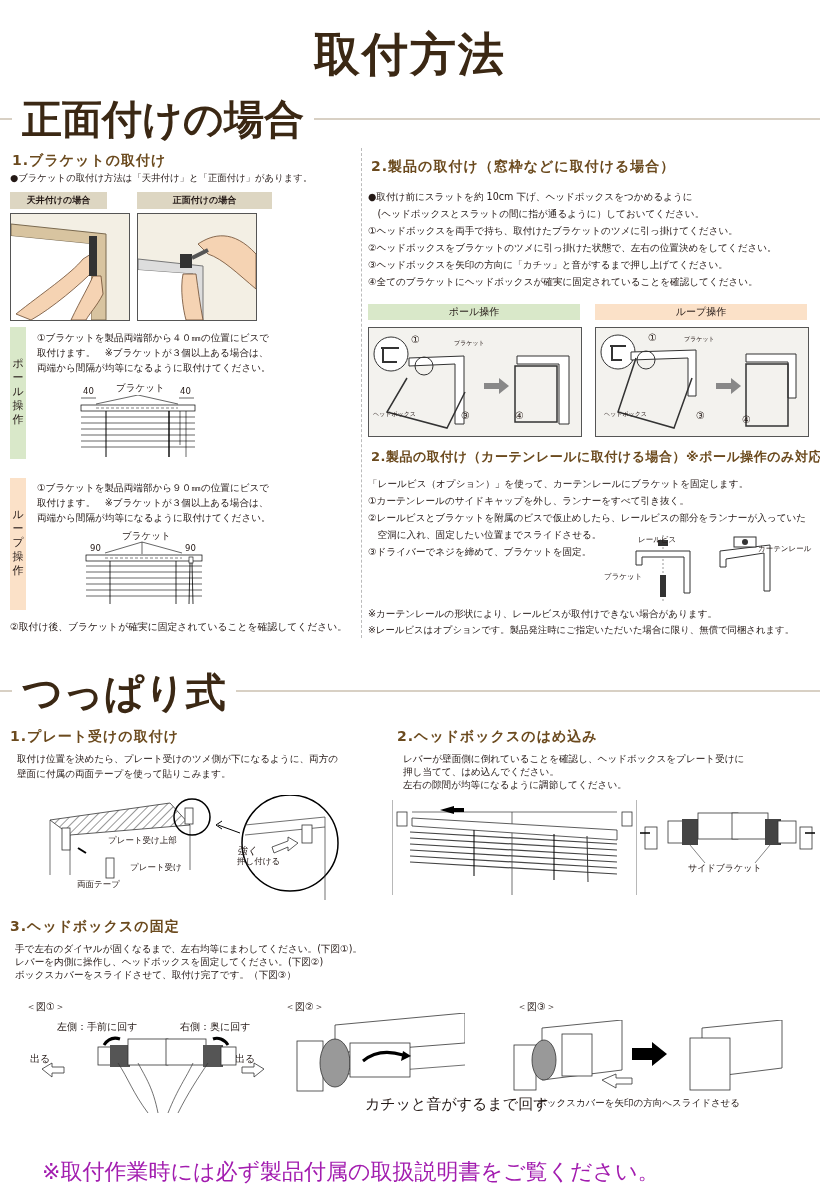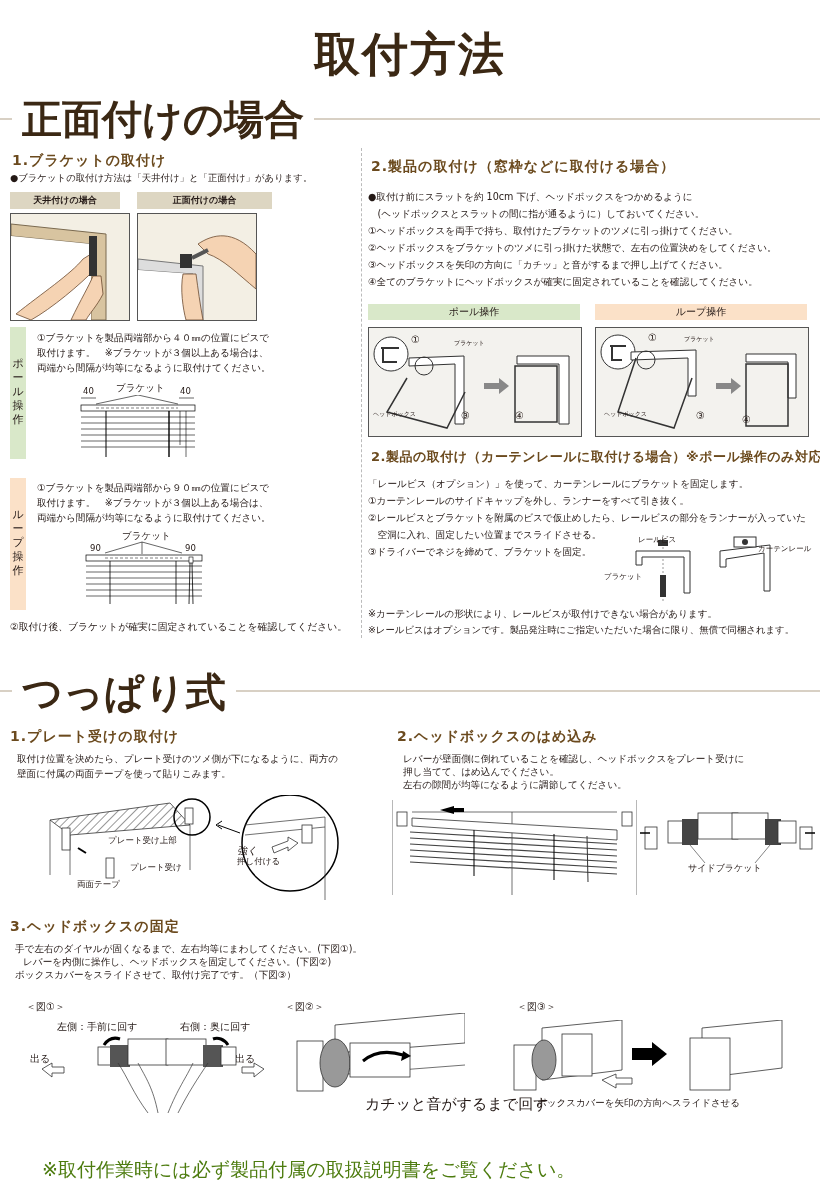--- a/index.html
+++ b/index.html
@@ -15,35 +15,35 @@
   .imgbox{border:1px solid #555;background:#f3efe4;overflow:hidden;}
   .vtab{width:16px;font-size:11px;text-align:center;line-height:14px;padding-top:30px;box-sizing:border-box;}
   .vtab.green{background:#d9e8c9;}
   .vtab.orange{background:#fbe1c8;}
   .pill{font-size:10px;text-align:center;line-height:16px;}
   .pill.green{background:#d9e8c9;}
   .pill.orange{background:#fbe1c8;}
   .diagram{border:1px solid #555;background:#f3f2ee;}
   .dash-v{border-left:1px dashed #bbb;}
   .lbl{font-size:8.5px;white-space:nowrap;}
-  .footer{font-size:19px;color:#4d7c0f;white-space:nowrap;}
+  .footer{font-size:22px;color:#a21caf;white-space:nowrap;}
   svg{position:absolute;}
 </style>
 </head>
 <body>
 
 <div class="abs main-title">取付方法</div>
 
 <div class="abs sec-line" style="left:0;top:118px;width:820px;"></div>
 <div class="abs sec-title" style="left:12px;top:92px;">正面付けの場合</div>
 
 <div class="abs h2" style="left:12px;top:152px;">1.ブラケットの取付け</div>
 <div class="abs txt" style="left:10px;top:169px;font-size:9.4px;">●ブラケットの取付け方法は「天井付け」と「正面付け」があります。</div>
 
-<div class="abs tabhead" style="left:10px;top:192px;width:110px;">天井付けの場合</div>
+<div class="abs tabhead" style="left:10px;top:192px;width:97px;">天井付けの場合</div>
 <div class="abs tabhead" style="left:137px;top:192px;width:135px;">正面付けの場合</div>
 
 <div class="abs imgbox" style="left:10px;top:213px;width:118px;height:106px;">
   <svg width="118" height="106" viewBox="0 0 118 106">
     <rect x="0" y="0" width="118" height="106" fill="#f3efe4"></rect>
     <polygon points="0,10 95,20 95,106 80,106 80,30 0,22" fill="#d8c4a0" stroke="#7a6a50" stroke-width="1"></polygon>
     <polygon points="0,22 80,30 80,106 0,106" fill="#fff"></polygon>
     <path d="M5,100 C30,80 60,60 72,45 L80,40 L84,55 C70,70 40,95 20,106 Z" fill="#f5d3b3" stroke="#6b4a30" stroke-width="0.8"></path>
     <path d="M60,106 C70,85 78,72 82,62 L90,62 L92,80 C86,92 78,100 75,106 Z" fill="#f5d3b3" stroke="#6b4a30" stroke-width="0.8"></path>
     <rect x="78" y="22" width="8" height="40" fill="#333"></rect>
@@ -269,21 +269,21 @@
   <rect x="138" y="16" width="18" height="22" fill="#fff" stroke="#333" stroke-width="0.8"></rect>
   <rect x="160" y="22" width="12" height="22" fill="#fff" stroke="#333" stroke-width="0.8"></rect>
   <line x1="165" y1="28" x2="175" y2="28" stroke="#000" stroke-width="1.5"></line>
   <line x1="50" y1="40" x2="65" y2="58" stroke="#333" stroke-width="0.6"></line>
   <line x1="130" y1="40" x2="115" y2="58" stroke="#333" stroke-width="0.6"></line>
 </svg>
 <div class="abs lbl" style="left:688px;top:862px;font-size:9px;">サイドブラケット</div>
 
 <div class="abs h2" style="left:10px;top:918px;">3.ヘッドボックスの固定</div>
 <div class="abs txt2" style="left:15px;top:942px;">手で左右のダイヤルが固くなるまで、左右均等にまわしてください。(下図①)。</div>
-<div class="abs txt2" style="left:15px;top:955px;margin-left:8px;">レバーを内側に操作し、ヘッドボックスを固定してください。(下図②)</div>
+<div class="abs txt2" style="left:15px;top:955px;">レバーを内側に操作し、ヘッドボックスを固定してください。(下図②)</div>
 <div class="abs txt2" style="left:15px;top:968px;">ボックスカバーをスライドさせて、取付け完了です。（下図③）</div>
 
 <div class="abs lbl" style="left:26px;top:1000px;font-size:10px;">＜図①＞</div>
 <div class="abs lbl" style="left:57px;top:1020px;font-size:10px;">左側：手前に回す</div>
 <div class="abs lbl" style="left:180px;top:1020px;font-size:10px;">右側：奥に回す</div>
 <div class="abs lbl" style="left:30px;top:1052px;font-size:10px;">出る</div>
 <div class="abs lbl" style="left:235px;top:1052px;font-size:10px;">出る</div>
 <svg style="left:38px;top:1033px;" width="230" height="80" viewBox="0 0 230 80">
   <polygon points="4,36 14,30 14,34 26,34 26,40 14,40 14,44" fill="#fff" stroke="#333" stroke-width="0.8"></polygon>
   <polygon points="226,36 216,30 216,34 204,34 204,40 216,40 216,44" fill="#fff" stroke="#333" stroke-width="0.8"></polygon>

